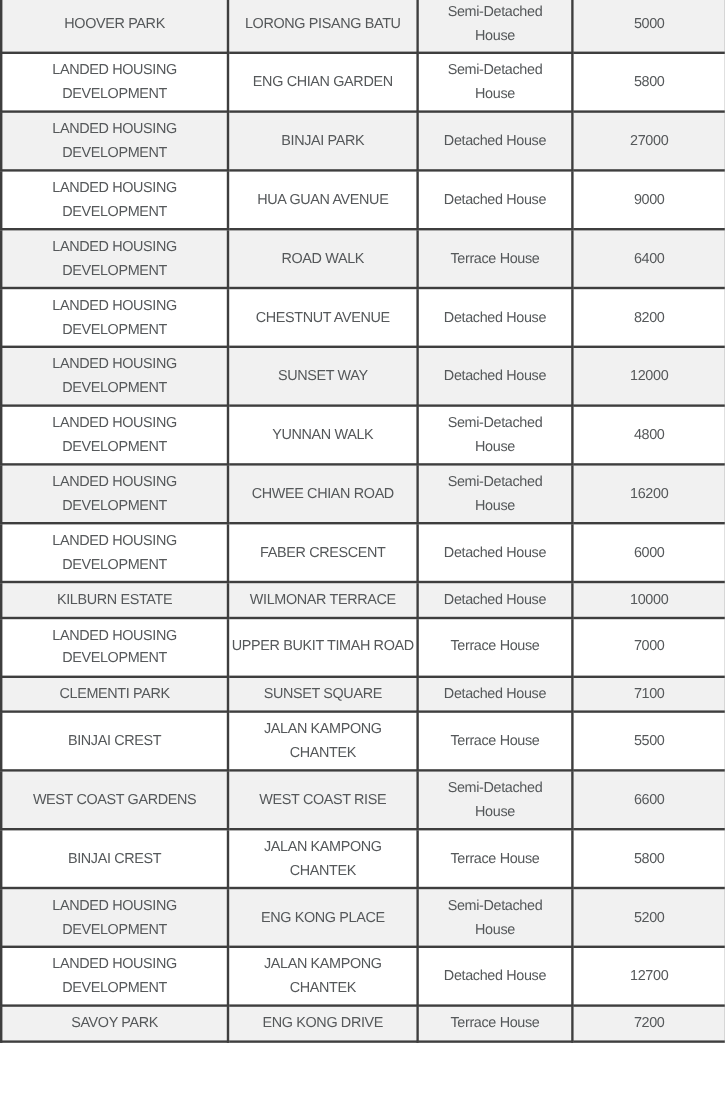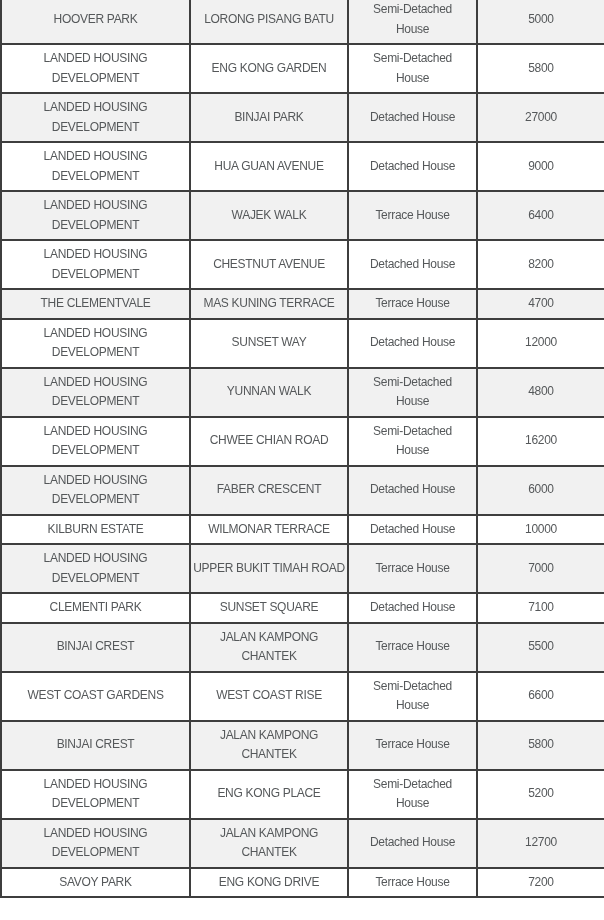--- a/index.html
+++ b/index.html
@@ -69,21 +69,21 @@
     <tbody>
   <tr>
     <td>HOOVER PARK</td>
     <td>LORONG PISANG BATU</td>
     <td>Semi-Detached House</td>
     <td>5000</td>
   </tr>
 
   <tr>
     <td>LANDED HOUSING DEVELOPMENT</td>
-    <td>ENG KONG GARDEN</td>
+    <td>ENG CHIAN GARDEN</td>
     <td>Semi-Detached House</td>
     <td>5800</td>
   </tr>
 
   <tr>
     <td>LANDED HOUSING DEVELOPMENT</td>
     <td>BINJAI PARK</td>
     <td>Detached House</td>
     <td>27000</td>
   </tr>
@@ -91,38 +91,32 @@
 
   <tr>
     <td>LANDED HOUSING DEVELOPMENT</td>
     <td>HUA GUAN AVENUE</td>
     <td>Detached House</td>
     <td>9000</td>
   </tr>
 
   <tr>
     <td>LANDED HOUSING DEVELOPMENT</td>
-    <td>WAJEK WALK</td>
+    <td>ROAD WALK</td>
     <td>Terrace House</td>
     <td>6400</td>
   </tr>
 
   <tr>
     <td>LANDED HOUSING DEVELOPMENT</td>
     <td>CHESTNUT AVENUE</td>
     <td>Detached House</td>
     <td>8200</td>
   </tr>
 
-  <tr>
-    <td>THE CLEMENTVALE</td>
-    <td>MAS KUNING TERRACE</td>
-    <td>Terrace House</td>
-    <td>4700</td>
-  </tr>
 
   <tr>
     <td>LANDED HOUSING DEVELOPMENT</td>
     <td>SUNSET WAY</td>
     <td>Detached House</td>
     <td>12000</td>
   </tr>
 
   <tr>
     <td>LANDED HOUSING DEVELOPMENT</td>

